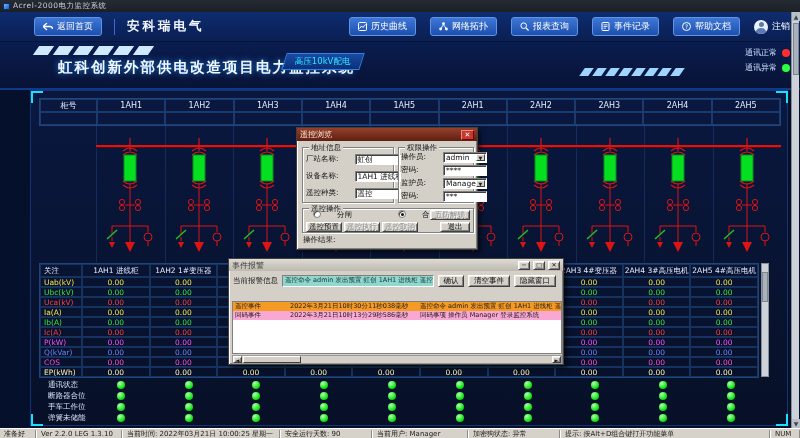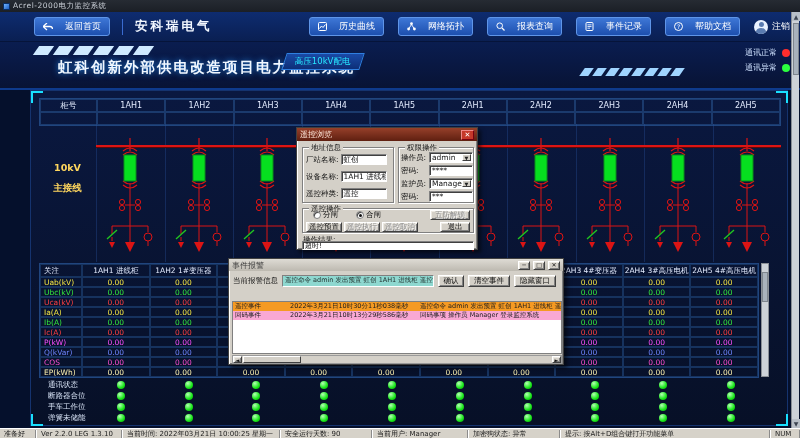--- a/index.html
+++ b/index.html
@@ -12,21 +12,21 @@
     background:linear-gradient(#262b33,#1b1f26); display:flex; align-items:center;
     padding-left:3px; gap:3px; }
   #titlebar .appico { width:7px; height:7px; background:linear-gradient(135deg,#6fb3ff,#1d5dc0); border:1px solid #0a2f66; }
   #titlebar .apptitle { font-size:7.5px; color:#c9ced6; letter-spacing:.5px; }
 
   
   #header { position:absolute; left:0; top:12px; width:800px; height:30px;
     background:linear-gradient(180deg,#0e2c70,#0a1f52); border-bottom:1px solid #06143a;
     display:flex; align-items:center; }
   .hbtn { height:19px; background:linear-gradient(#3e77d6,#1d4fae); border:1px solid #5f95e8;
-    border-radius:3px; color:#fff; font-size:9px; display:flex; align-items:center; gap:12px;
+    border-radius:3px; color:#fff; font-size:9px; display:flex; align-items:center; gap:4px;
     padding:0 8px; white-space:nowrap; cursor:pointer; }
   .hbtn svg { display:block; }
   #backbtn { margin-left:34px; }
   #hdr-divider { width:1px; height:16px; background:#3a6bd0; margin:0 12px; }
   #brand { font-size:12.5px; font-weight:bold; color:#f2f7ff; letter-spacing:3px; }
   #nav { margin-left:auto; display:flex; align-items:center; gap:14px; padding-right:10px; }
   #logout { display:flex; align-items:center; gap:4px; color:#fff; font-size:9px; cursor:pointer; }
   #logout .avatar { width:14px; height:14px; border-radius:50%; background:#eaf2ff; position:relative; overflow:hidden; }
   #logout .avatar:before { content:""; position:absolute; left:4.5px; top:2.5px; width:5px; height:5px; border-radius:50%; background:#5a7bb0; }
   #logout .avatar:after { content:""; position:absolute; left:2px; top:8.5px; width:10px; height:7px; border-radius:50% 50% 0 0; background:#5a7bb0; }
@@ -129,21 +129,21 @@
     display:flex; align-items:center; justify-content:center; }
   .radio { width:8px; height:8px; border-radius:50%; background:#fff; border:1px solid #808080;
     box-shadow:inset 1px 1px 0 #404040; position:relative; }
   .radio.on:before { content:""; position:absolute; left:2px; top:2px; width:3px; height:3px; border-radius:50%; background:#111; }
 
   
   #remote-dlg { left:296px; top:127px; width:182px; height:123px; }
   #remote-dlg .wtitle { background:linear-gradient(#96402a,#5f1f10); color:#ffe9dc; }
   #remote-dlg .closeb { width:13px; height:10px; background:#c5382a; border:1px solid; border-color:#e88 #701 #701 #e88;
     color:#fff; font-size:7px; line-height:8px; text-align:center; cursor:pointer; }
-  .rrow { position:absolute; display:flex; align-items:center; gap:2px; }
+  .rrow { position:absolute; display:flex; align-items:flex-start; gap:16px; }
 
   
   #events-dlg { left:228px; top:258px; width:336px; height:107px; }
   #events-dlg .wtitle { background:linear-gradient(#dedbd4,#bdb9b0); color:#3a3a3a; height:12px; }
   .winbtn { width:12px; height:9px; margin-left:1px; font-size:6px; line-height:8px; }
   #ev-toolbar { position:absolute; left:0; top:13px; width:100%; height:17px; display:flex; align-items:center; padding:0 4px; gap:4px; }
   #ev-banner { width:152px; height:12px; background:#8ed8d0; border:1px solid; border-color:#808080 #fff #fff #808080;
     font-size:6.5px; color:#23322f; display:flex; align-items:center; padding:0 2px; white-space:nowrap; overflow:hidden; }
   #ev-table-head { position:absolute; left:3px; top:31px; width:330px; display:grid; grid-template-columns:56px 130px 1fr; }
   #ev-table-head .hc { height:11px; background:#d4d0c8; border:1px solid; border-color:#fff #404040 #404040 #fff;
@@ -281,24 +281,20 @@
         <div class="cell"></div>
         <div class="cell"></div>
         <div class="cell"></div>
         <div class="cell"></div>
         <div class="cell"></div>
         <div class="cell"></div>
         <div class="cell"></div>
         <div class="cell"></div>
       </div>
     <div id="diagram">
-      <div id="diag-label">
-        <div>10kV</div>
-        <div>主接线</div>
-      </div>
       <div id="diag-cols">
           <div class="dcol"></div>
           <div class="dcol"></div>
           <div class="dcol"></div>
           <div class="dcol"></div>
           <div class="dcol"></div>
           <div class="dcol"></div>
           <div class="dcol"></div>
           <div class="dcol"></div>
           <div class="dcol"></div>
@@ -940,21 +936,20 @@
         <span class="flabel">合闸</span>
       </div>
       <div class="btn3d dis" style="position:absolute; right:3px; top:1px; width:40px; height:10px;">五防解锁</div>
       <div class="btn3d" style="position:absolute; left:3px; top:13px; width:36px; height:10px;">遥控预置</div>
       <div class="btn3d dis" style="position:absolute; left:41px; top:13px; width:36px; height:10px;">遥控执行</div>
       <div class="btn3d dis" style="position:absolute; left:79px; top:13px; width:36px; height:10px;">遥控取消</div>
       <div class="btn3d" style="position:absolute; right:3px; top:13px; width:30px; height:10px;">退出</div>
     </div>
 
     <div class="flabel" style="position:absolute; left:6px; top:107px;">操作结果:</div>
-    <div class="inset fin" style="position:absolute; left:5px; top:113px; width:172px; height:9px; font-size:7px;">超时!</div>
   </div>
 
   <div class="win" id="events-dlg">
     <div class="wtitle">
       <span class="ttxt">事件报警</span>
       <span class="btn3d winbtn">─</span>
       <span class="btn3d winbtn">□</span>
       <span class="btn3d winbtn">✕</span>
     </div>
     <div id="ev-toolbar">

